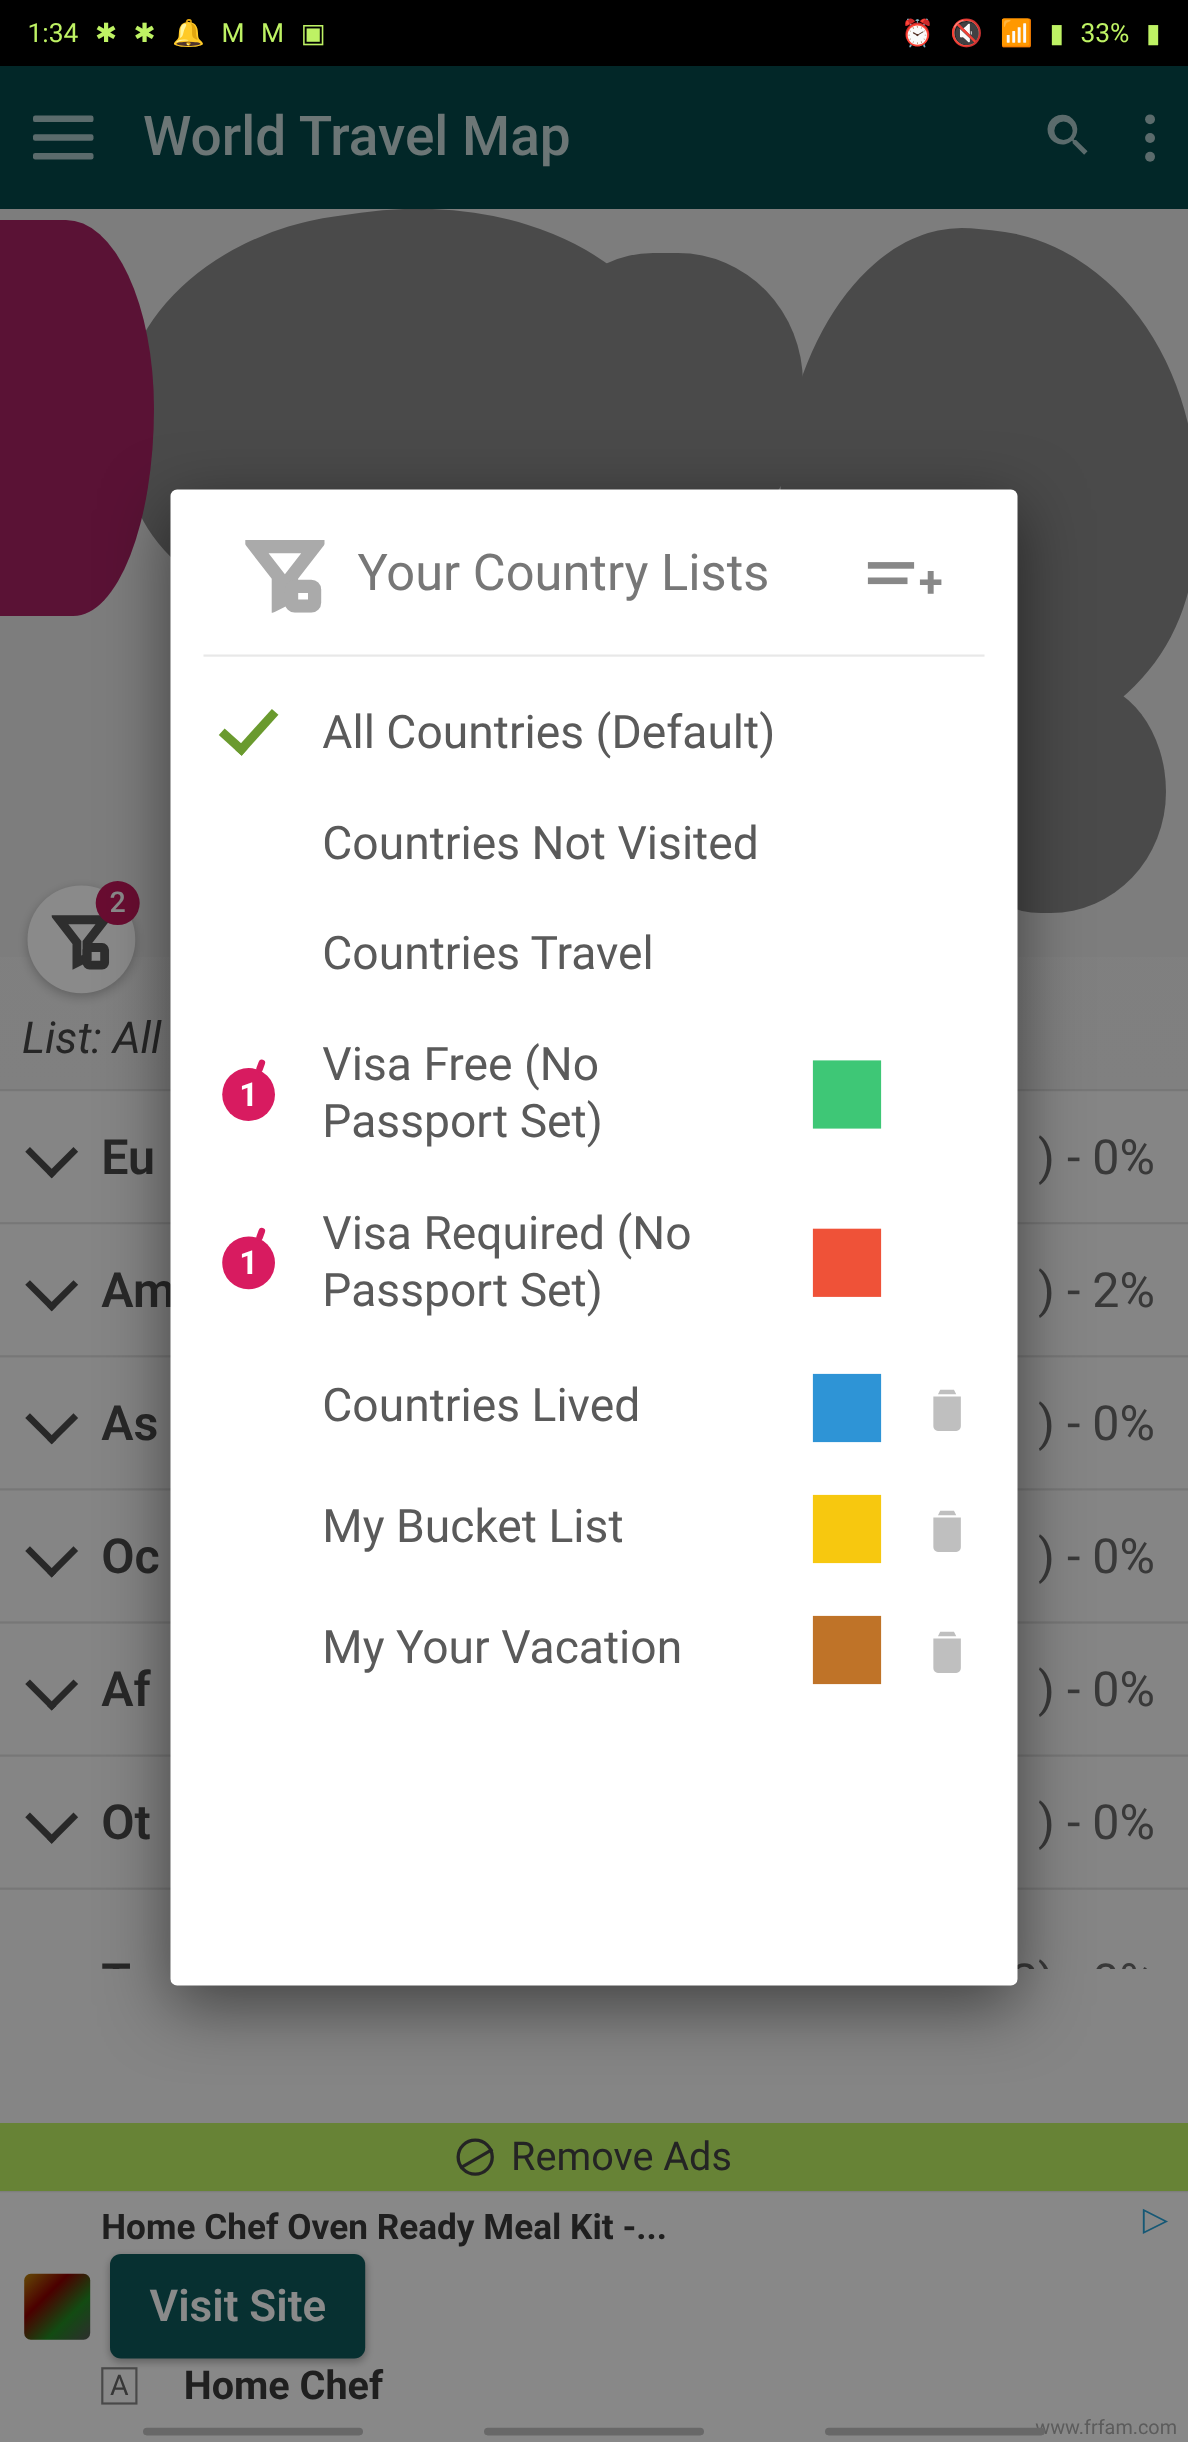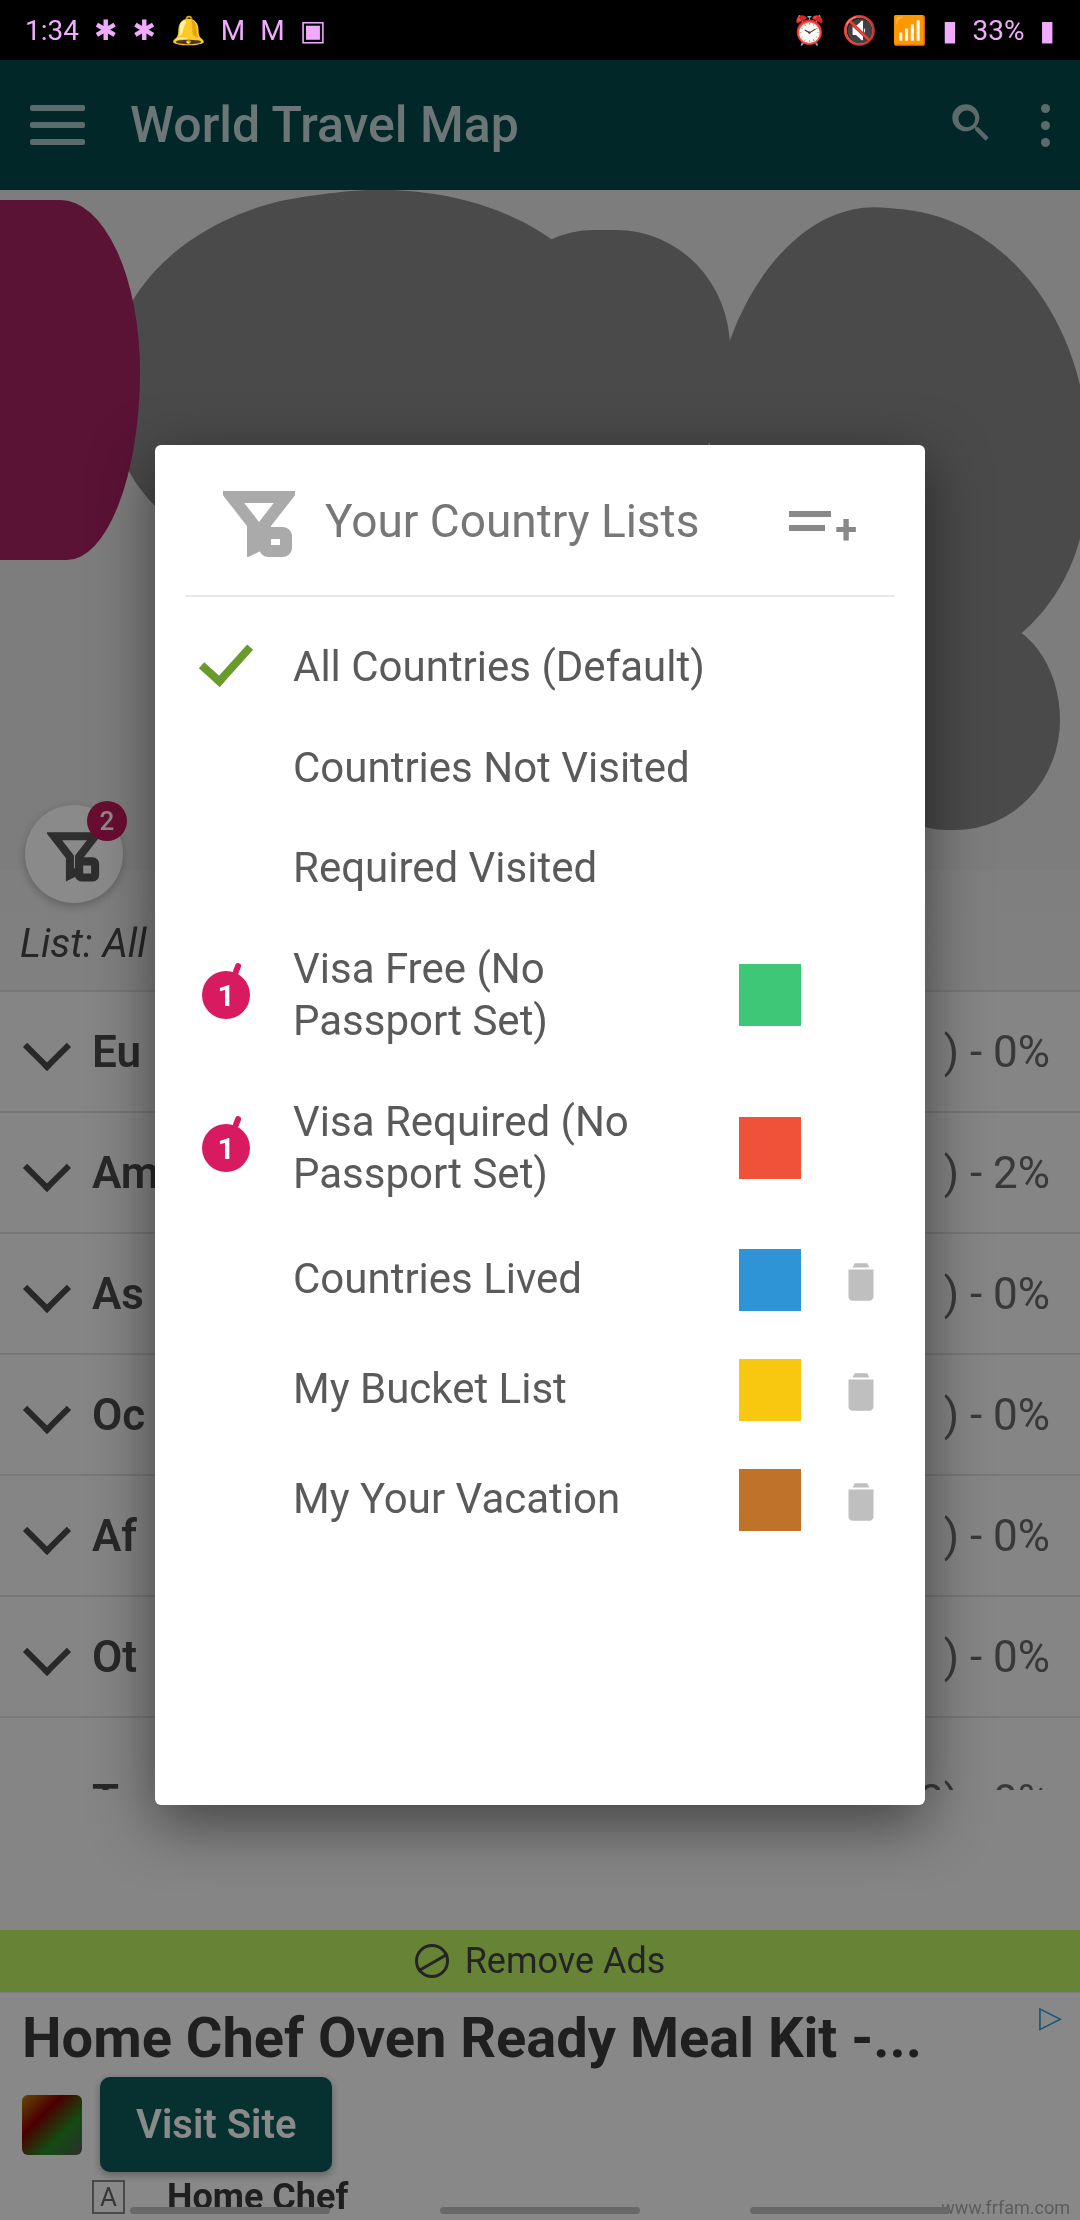--- a/index.html
+++ b/index.html
@@ -7,26 +7,26 @@
     width: 1080px;
     height: 2220px;
     font-family: Roboto, Arial, sans-serif;
     background: #f5f5f5;
     position: relative;
     overflow: hidden;
   }
   .statusbar {
     height: 60px;
     background: #000;
-    color: #f0abfc;
+    color: #bef264;
     display: flex;
     align-items: center;
     justify-content: space-between;
     padding: 0 25px;
-    font-size: 28px;
+    font-size: 24px;
   }
   .statusbar-left, .statusbar-right { display:flex; align-items:center; gap:15px; }
   .sb-icon { display:inline-block; }
   .appbar {
     height: 130px;
     background: #04484a;
     color: #a9c6c7;
     display: flex;
     align-items: center;
     padding: 0 30px;
@@ -98,21 +98,21 @@
   }
   .noad-icon { width:34px; height:34px; border:3px solid #444; border-radius:50%; position:relative; }
   .noad-icon::after { content:""; position:absolute; width:34px; height:3px; background:#444; top:14px; left:-2px; transform:rotate(-30deg);}
 
   .ad {
     position:absolute; bottom:0; left:0; right:0; height:228px;
     background:#fcfcfc; padding:12px 22px 18px 22px;
     display:flex; flex-direction:column;
     border-top:1px solid #e5e5e5;
   }
-  .ad-title { font-size:56px; font-weight:700; color:#3a3a3a; }
+  .ad-title { font-size:32px; font-weight:700; color:#3a3a3a; margin-left:70px; }
   .ad-body { display:flex; align-items:center; gap:18px; margin-top:6px; }
   .ad-thumb { width:60px; height:60px; background:linear-gradient(135deg,#b8860b,#8b0000,#228b22,#555); border-radius:6px;}
   .ad-desc { font-size:36px; color:#6a6a6a; flex:1; line-height:1.25; }
   .ad-cta { background:#0d5a5c; color:#fff; font-size:40px; font-weight:600; padding:24px 36px; border-radius:10px; box-shadow:0 3px 8px rgba(0,0,0,.3); white-space:nowrap;}
   .ad-src { display:flex; align-items:center; gap:14px; margin-left:70px; margin-top:4px;}
   .ad-badge { border:2px solid #888; color:#666; font-size:26px; padding:0 6px;}
   .ad-srcname { font-size:36px; font-weight:700; color:#3a3a3a;margin-left:28px;}
   .ad-choice { position:absolute; top:6px; right:18px; color:#2aa3d8; font-size:30px;}
   .watermark { position:absolute; bottom:2px; right:10px; font-size:18px; color:#aaa;}
   .navhandle { position:absolute; bottom:6px; height:7px; background:#c0c0c0; border-radius:4px;}
@@ -312,21 +312,21 @@
         <div class="spacer"></div>
     </div>
     <div class="mrow">
       <div class="slot1"></div>
       <div class="label">Countries Not Visited</div>
       <div class="spacer"></div>
         <div class="spacer"></div>
     </div>
     <div class="mrow">
       <div class="slot1"></div>
-      <div class="label">Required Visited</div>
+      <div class="label">Countries Travel</div>
       <div class="spacer"></div>
         <div class="spacer"></div>
     </div>
     <div class="mrow">
       <div class="slot1">
           <div class="apple-badge">1</div>
         </div>
       <div class="label">Visa Free (No Passport Set)</div>
       <div class="swatch" style="background:#3ec776"></div>
       <div class="spacer"></div>

